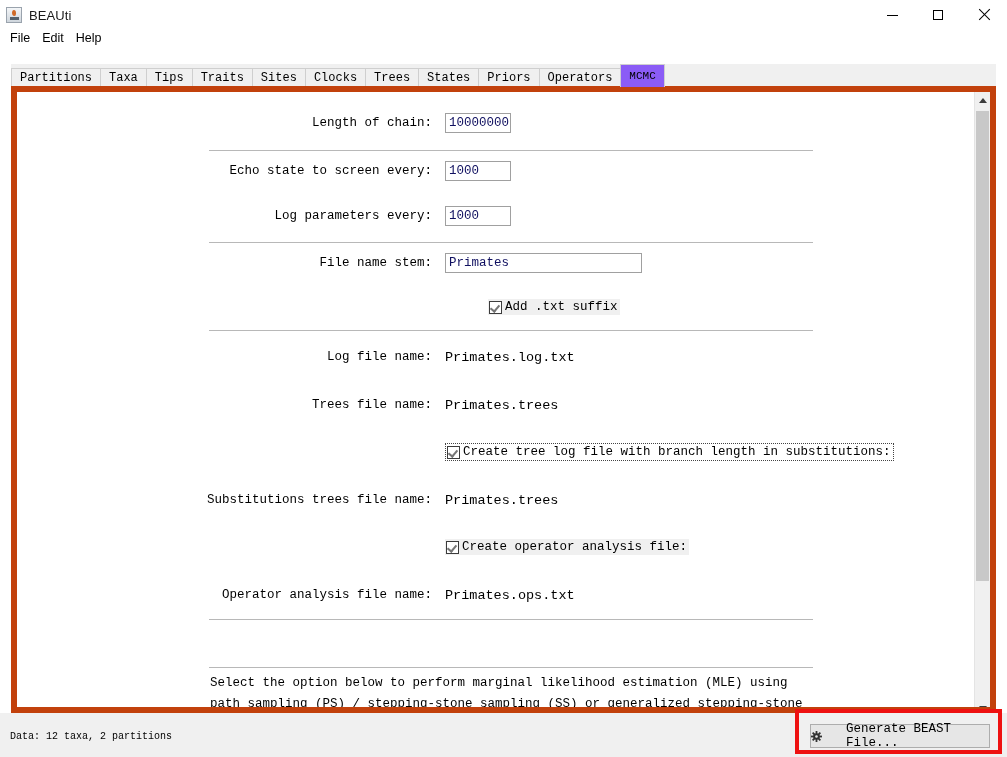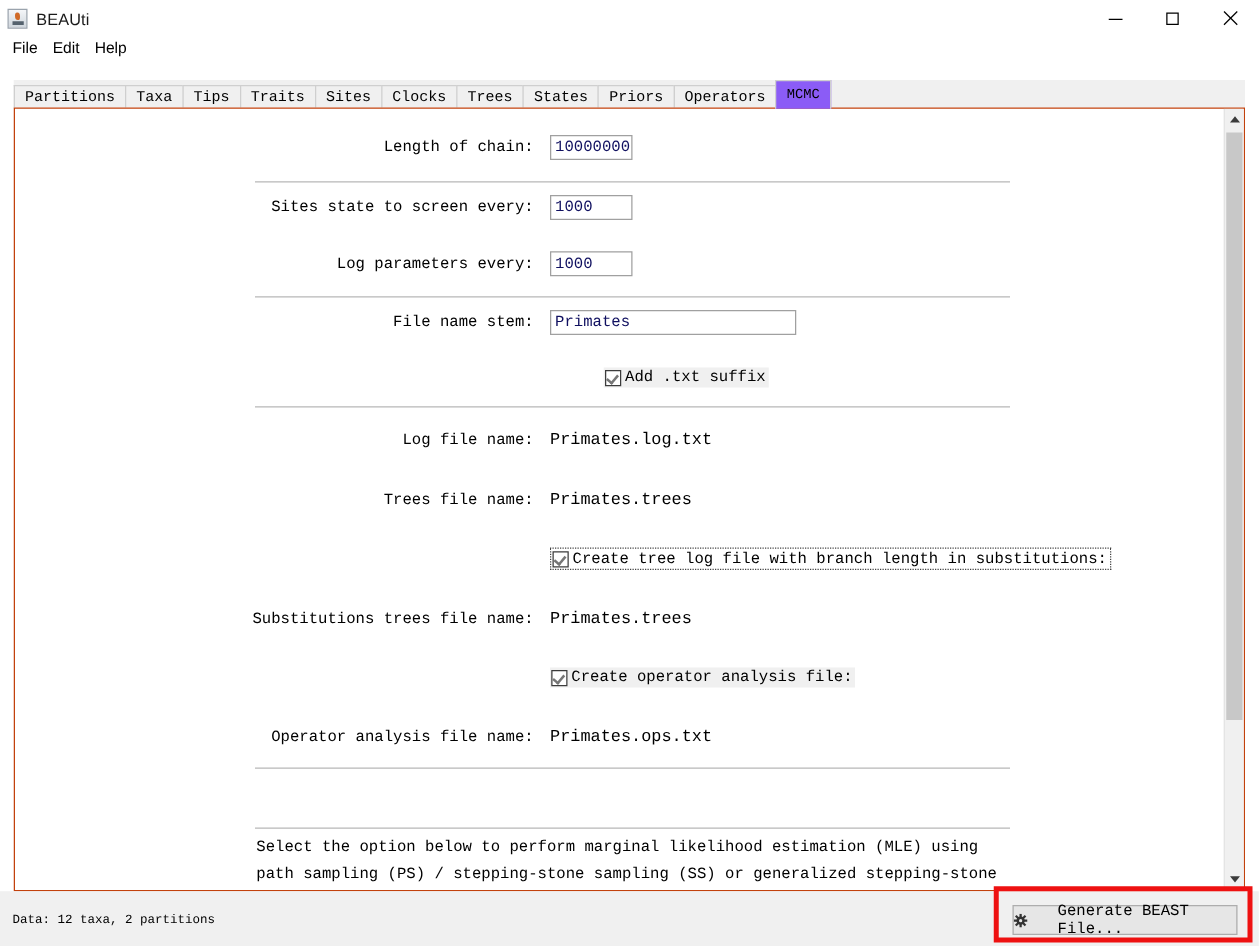--- a/index.html
+++ b/index.html
@@ -144,21 +144,21 @@
     position: relative;
     z-index: 3;
   }
 
   
   .content-panel {
     position: absolute;
     left: 11px; top: 86px;
     width: 985px; height: 627px;
     background: #ffffff;
-    border: 1px solid #c2410c;
+    border: 6px solid #c2410c;
     box-sizing: border-box;
     overflow: hidden;
   }
   .form-area {
     position: absolute;
     left: 0; top: 0;
     width: 968px;
     height: 625px;
   }
 
@@ -392,21 +392,21 @@
     <div class="row" style="top:19px;">
       <div class="lbl">Length of chain:</div>
       <div class="val-wrap">
         <div class="textfield tf-chain">10000000</div>
       </div>
     </div>
 
     <div class="sep" style="top:58px;"></div>
 
     <div class="row" style="top:67px;">
-      <div class="lbl">Sites state to screen every:</div>
+      <div class="lbl">Echo state to screen every:</div>
       <div class="val-wrap">
         <div class="textfield tf-echo">1000</div>
       </div>
     </div>
 
     <div class="row" style="top:112px;">
       <div class="lbl">Log parameters every:</div>
       <div class="val-wrap">
         <div class="textfield tf-log">1000</div>
       </div>

